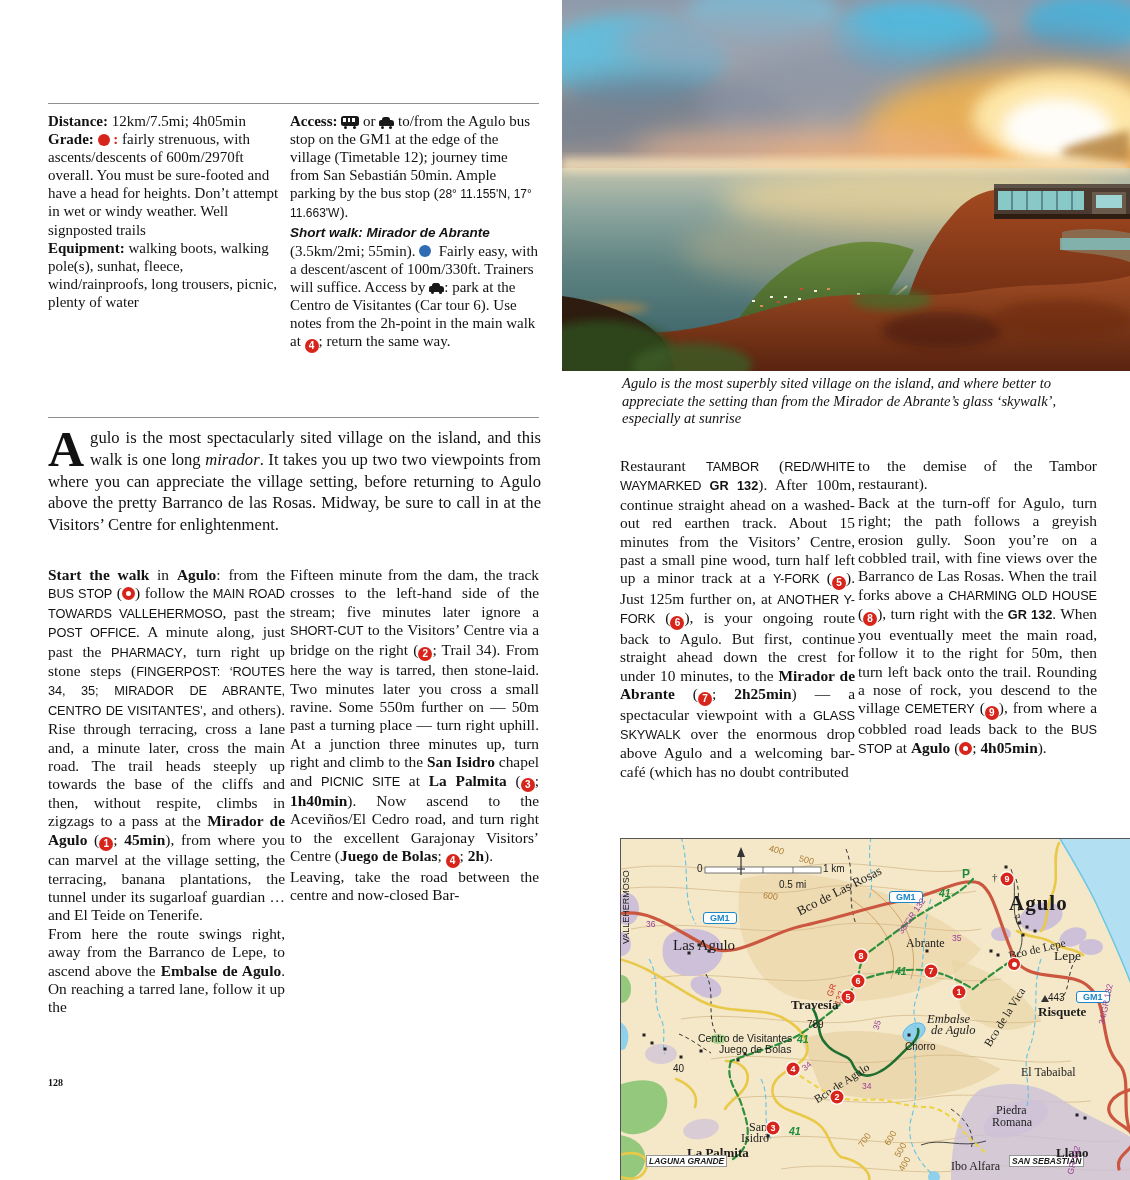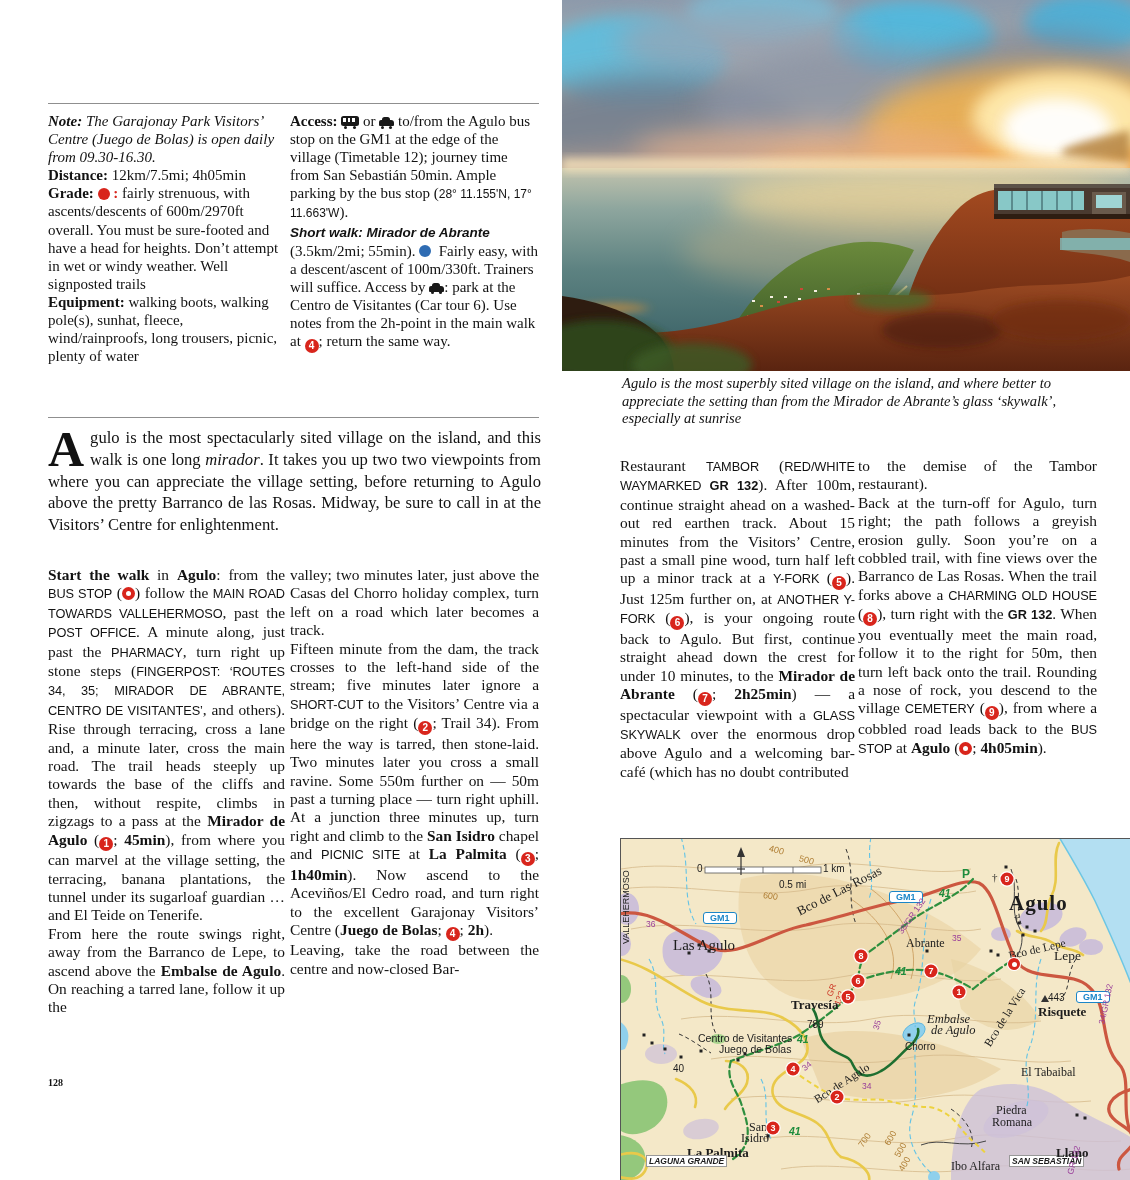--- a/index.html
+++ b/index.html
@@ -74,42 +74,40 @@
 </style>
 </head>
 <body>
 
 <div id="page">
 
 
   <div class="abs rule" style="left:48px;top:103px;width:491px"></div>
 
   <div class="abs col infocol" style="left:48px;top:112px;width:237px;height:302px">
-      <p class="para"><span class="seg-bi">Note: </span><span class="seg-i">The Garajonay Park Visitors’ Centre (Juego de Bolas) is open daily from 09.30-16.30.</span></p>
       <p class="para"><span class="seg-b">Distance: </span>12km/7.5mi; 4h05min</p>
       <p class="para"><span class="seg-b">Grade: </span><span class="dot red"></span><span class="seg-rcolon"> :</span> fairly strenuous, with ascents/descents of 600m/2970ft overall. You must be sure-footed and have a head for heights. Don’t attempt in wet or windy weather. Well signposted trails</p>
       <p class="para"><span class="seg-b">Equipment: </span>walking boots, walking pole(s), sunhat, fleece, wind/rainproofs, long trousers, picnic, plenty of water</p>
     </div>
   <div class="abs col infocol" style="left:290px;top:112px;width:249px;height:302px">
       <p class="para"><span class="seg-b">Access: </span><span class="gbus"></span> or <span class="gcar"></span> to/from the Agulo bus stop on the GM1 at the edge of the village (Timetable 12); journey time from San Sebastián 50min. Ample parking by the bus stop (<span class="seg-coord">28° 11.155'N, 17° 11.663'W</span>).</p>
       <p class="para"><span class="seg-swb">Short walk: Mirador de Abrante</span> (3.5km/2mi; 55min). <span class="dot blue"></span> Fairly easy, with a descent/ascent of 100m/330ft. Trainers will suffice. Access by <span class="gcar"></span>: park at the Centro de Visitantes (Car tour 6). Use notes from the 2h-point in the main walk at <span class="wp">4</span>; return the same way.</p>
     </div>
 
   <div class="abs rule" style="left:48px;top:417px;width:491px"></div>
 
   <div class="abs col" id="intro" style="left:48px;top:427px;width:493px;height:134px">
     <span id="dropcap">A</span><span>gulo is the most spectacularly sited village on the island, and this walk is one long <span class="seg-i">mirador</span>. It takes you up two two viewpoints from where you can appreciate the village setting, before returning to Agulo above the pretty Barranco de las Rosas. Midway, be sure to call in at the Visitors’ Centre for enlightenment.</span>
   </div>
 
   <div class="abs col bodycol" style="left:48px;top:566px;width:237px;height:506px">
       <p class="para"><span class="seg-b">Start the walk</span> in <span class="seg-b">Agulo</span>: from the <span class="seg-sc">BUS STOP</span> (<span class="busstop"></span>) follow the <span class="seg-sc">MAIN ROAD TOWARDS VALLEHERMOSO</span>, past the <span class="seg-sc">POST OFFICE</span>. A minute along, just past the <span class="seg-sc">PHARMACY</span>, turn right up stone steps (<span class="seg-sc">FINGERPOST: ‘ROUTES 34, 35; MIRADOR DE ABRANTE, CENTRO DE VISITANTES’</span>, and others). Rise through terracing, cross a lane and, a minute later, cross the main road. The trail heads steeply up towards the base of the cliffs and then, without respite, climbs in zigzags to a pass at the <span class="seg-b">Mirador de Agulo</span> (<span class="wp">1</span>; <span class="seg-b">45min</span>), from where you can marvel at the village setting, the terracing, banana plantations, the tunnel under its sugarloaf guardian … and El Teide on Tenerife.</p>
       <p class="para">From here the route swings right, away from the Barranco de Lepe, to ascend above the <span class="seg-b">Embalse de Agulo</span>. On reaching a tarred lane, follow it up the</p>
     </div>
   <div class="abs col bodycol" style="left:290px;top:566px;width:249px;height:506px">
-      <p class="para">valley; two minutes later, just above the Casas del Chorro holiday complex, turn left on a road which later becomes a track.</p>
       <p class="para">Fifteen minute from the dam, the track crosses to the left-hand side of the stream; five minutes later ignore a <span class="seg-sc">SHORT-CUT</span> to the Visitors’ Centre via a bridge on the right (<span class="wp">2</span>; Trail 34). From here the way is tarred, then stone-laid. Two minutes later you cross a small ravine. Some 550m further on — 50m past a turning place —  turn right uphill. At a junction three minutes up, turn right and climb to the <span class="seg-b">San Isidro</span> chapel and <span class="seg-sc">PICNIC SITE</span> at <span class="seg-b">La Palmita</span> (<span class="wp">3</span>; <span class="seg-b">1h40min</span>). Now ascend to the Aceviños/El Cedro road, and turn right to the excellent Garajonay Visitors’ Centre (<span class="seg-b">Juego de Bolas</span>; <span class="wp">4</span>; <span class="seg-b">2h</span>).</p>
       <p class="para">Leaving, take the road between the centre and now-closed Bar-</p>
     </div>
 
   <div class="abs" id="pageno" style="left:48px;top:1077px">128</div>
 
   <div class="abs" style="left:562px;top:0;width:568px;height:371px;overflow:hidden">
     <svg width="568" height="371" viewBox="0 0 568 371">
       <defs>
         <linearGradient id="skyg" x1="0" y1="0" x2="0" y2="1">

